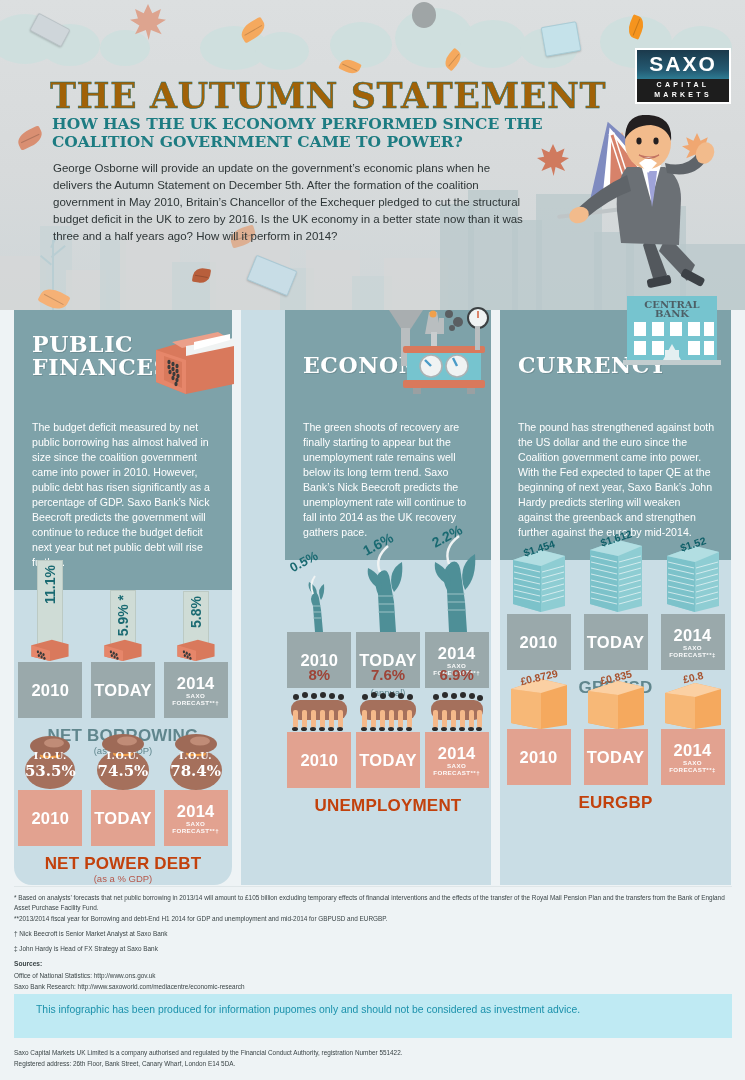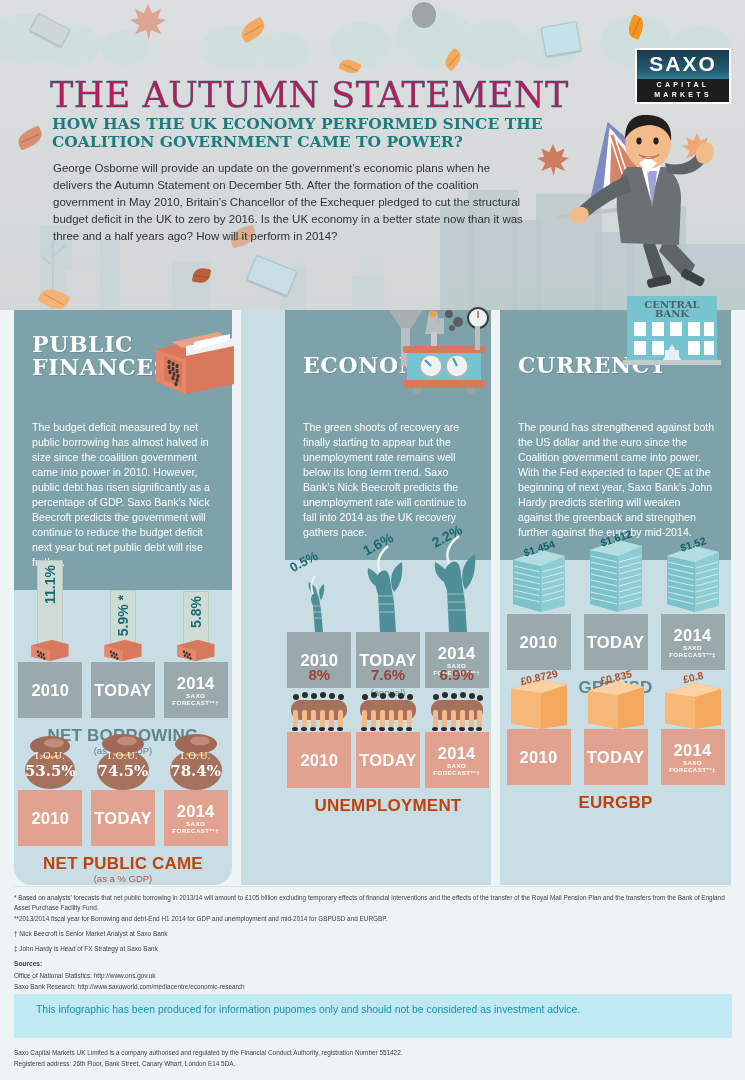--- a/index.html
+++ b/index.html
@@ -72,22 +72,22 @@
   }
   .logo-bot {
     flex: 1; background: #1d1d1d; color: #fff;
     display: flex; flex-direction: column; align-items: center; justify-content: center;
     font-size: 7px; letter-spacing: 3.3px; line-height: 1.45; font-weight: bold;
   }
 
   h1.title {
     position: absolute; left: 50px; top: 75px;
     font-family: "DejaVu Serif", serif;
-    font-size: 35px; font-weight: normal; letter-spacing: .5px;
-    color: #be185d;
+    font-size: 35px; font-weight: bold; letter-spacing: .5px;
+    color: #a16207;
     -webkit-text-stroke: .4px #156b72;
   }
   .subtitle {
     position: absolute; left: 52px; top: 115px; width: 540px;
     font-family: "DejaVu Serif", serif;
     font-size: 15.5px; font-weight: bold; line-height: 1.18;
     color: #1d7c82;
     text-transform: uppercase;
   }
   .intro {
@@ -177,21 +177,21 @@
 
   
   .bag-wrap { position: relative; height: 62px; }
   .bagval {
     position: absolute; left: 50%; top: 34px; transform: translateX(-50%);
     color: #fff; font-weight: bold; font-size: 15px; z-index: 5; white-space: nowrap;
     font-family: "DejaVu Serif", serif;
   }
   .bagiou {
     position: absolute; left: 50%; top: 22px; transform: translateX(-50%);
-    color: #fff; font-weight: normal; font-size: 9.5px; letter-spacing: .6px; z-index: 5;
+    color: #fff; font-weight: bold; font-size: 9.5px; letter-spacing: .6px; z-index: 5;
     font-family: "DejaVu Serif", serif;
   }
 
   
   .crowd-wrap { position: relative; height: 62px; }
   .crowdval {
     position: absolute; left: 50%; top: -4px; transform: translateX(-50%);
     color: #9e4437; font-weight: bold; font-size: 15px;
   }
 
@@ -478,21 +478,21 @@
             <span class="bagiou">I.O.U.</span>
             <span class="bagval">78.4%</span>
           </div>
           <div class="pedestal warm">
             <span class="ped-year">2014</span>
             <span class="ped-sub">SAXO</span>
             <span class="ped-sub">FORECAST**†</span>
           </div>
         </div>
       </div>
-      <div class="chart-title warm">NET PUBLIC CAME</div>
+      <div class="chart-title warm">NET POWER DEBT</div>
       <div class="chart-sub warm">(as a % GDP)</div>
     </div>
   </section>
 
   <section class="panel p2">
     <div class="panel-head">
       <h2>ECONOMY</h2>
       <svg width="120" height="100" viewBox="0 0 120 100" style="position:absolute;right:-8px;top:-14px;">
         <path d="M10 14 L44 14 L31 34 L23 34 Z" fill="#a9aeb0"></path>
         <rect x="22" y="32" width="9" height="38" fill="#b9bec0"></rect>

